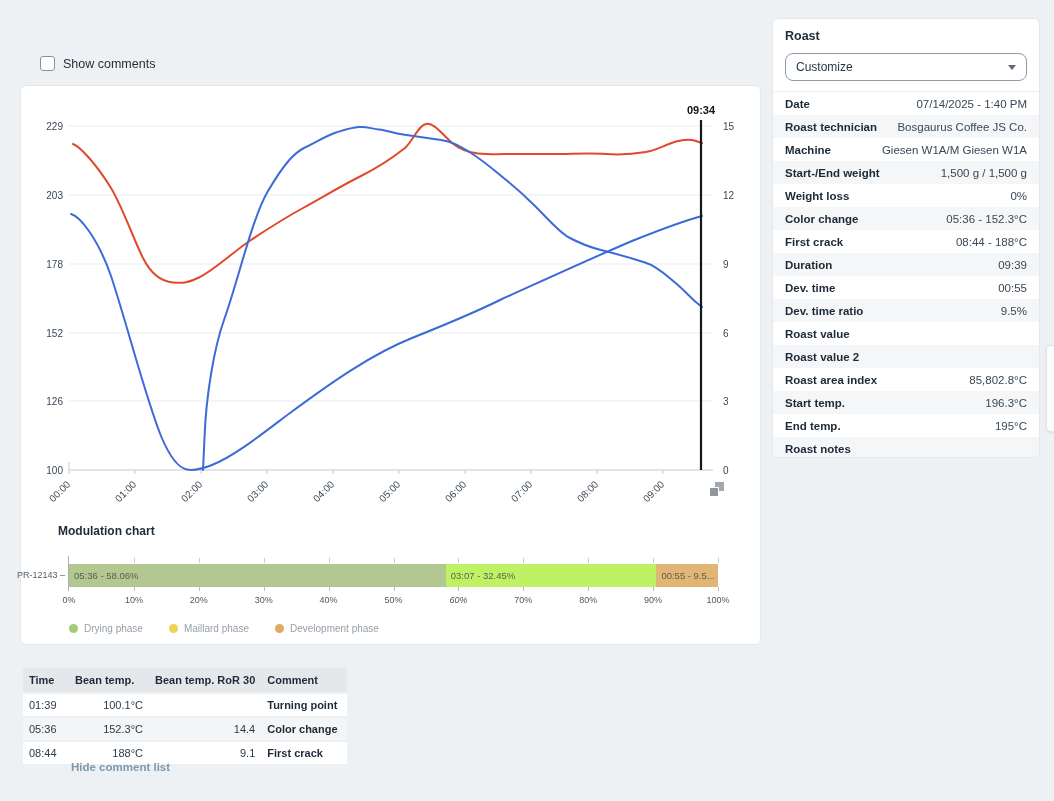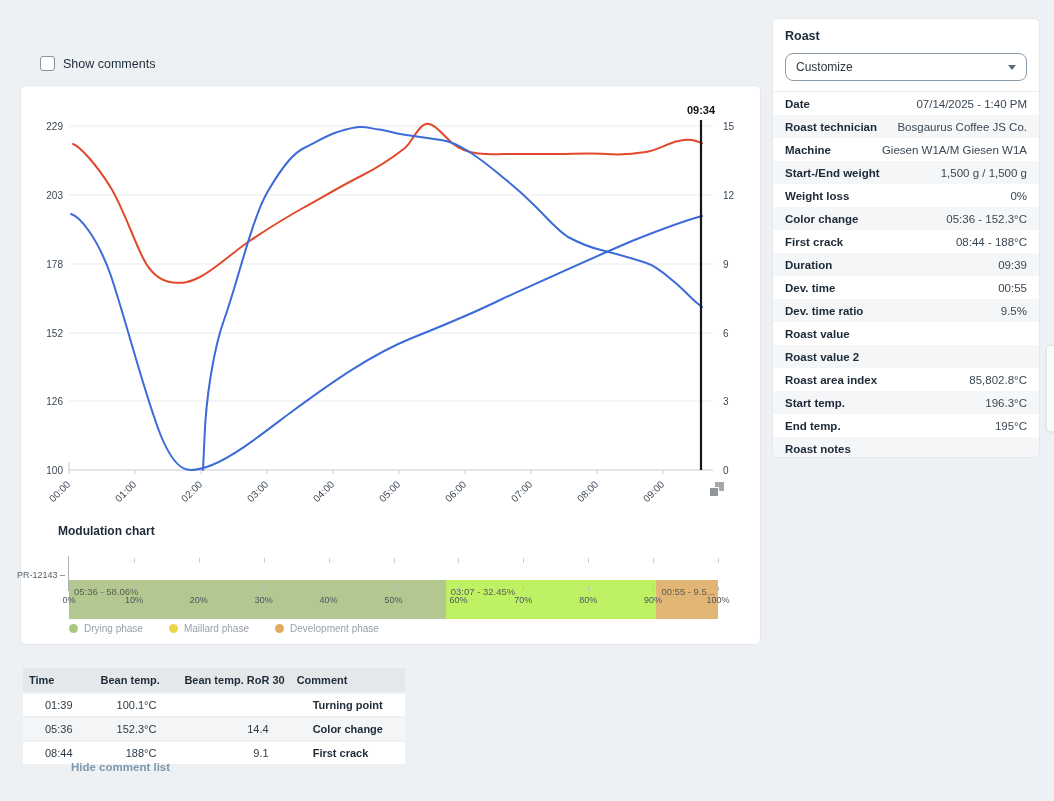--- a/index.html
+++ b/index.html
@@ -21,21 +21,21 @@
 
   
   .layers-icon { left:688px; top:396px; width:15px; height:15px; cursor:pointer; }
   .layers-icon .back { position:absolute; right:0; top:0; width:9px; height:9px; background:#a2a8ae; }
   .layers-icon .front { position:absolute; left:0; bottom:0; width:10px; height:10px; background:#8f969c; border:1.5px solid #fff; }
 
   
   .mod-title { left:37px; top:438px; font-size:12px; font-weight:bold; color:#1d2b38; }
   .mod-row { left:0; top:478px; width:741px; height:23px; }
   .mod-label { position:absolute; right:697px; top:6px; font-size:9px; color:#55616c; white-space:nowrap; }
-  .mod-bar { position:absolute; left:48px; top:16px; width:649px; height:39px; display:flex; }
+  .mod-bar { position:absolute; left:48px; top:0; width:649px; height:23px; display:flex; }
   .phase { height:100%; overflow:hidden; white-space:nowrap; }
   .phase span { font-size:9.5px; color:#5e6052; line-height:23px; padding-left:5px; }
   .bar-axis { position:absolute; left:47px; top:-8px; height:35px; width:1px; background:#a9b1b8; }
   .mod-ticks { left:48px; top:478px; width:649px; height:45px; pointer-events:none; }
   .mod-ticks .tlabel { position:absolute; top:31px; transform:translateX(-50%); font-size:9px; color:#4d5761; }
   .mod-ticks .tmark-top { position:absolute; top:-6px; width:1px; height:5px; background:#c9ced3; }
   .mod-ticks .tmark-bot { position:absolute; top:23px; width:1px; height:4px; background:#b7bec4; }
   .mod-legend { left:48px; top:537px; width:649px; display:flex; justify-content:flex-start; gap:26px; }
   .legend-item { display:flex; align-items:center; gap:6px; }
   .legend-item .dot { width:9px; height:9px; border-radius:50%; }
@@ -53,21 +53,21 @@
   .srow.alt { background:#f4f6f8; }
   .srow .sl { font-size:11.5px; font-weight:bold; color:#1c2936; white-space:nowrap; }
   .srow .sv { font-size:11.5px; color:#3a4754; white-space:nowrap; }
 
   
   .edge-tab { left:1046px; top:345px; width:9px; height:87px; background:#fdfdfd; border:1px solid #e2e6ea; border-right:none; border-radius:5px 0 0 5px; box-shadow:0 1px 3px rgba(0,0,0,.08); }
 
   
   .ctable { left:23px; top:668px; border-collapse:collapse; }
   .ctable th { background:#e5e8eb; font-size:11px; color:#1d2b38; text-align:left; padding:6px 6px; white-space:nowrap; }
-  .ctable td { font-size:11px; color:#2d3a46; padding:5px 22px; background:#fff; white-space:nowrap; }
+  .ctable td { font-size:11px; color:#2d3a46; padding:5px 6px; background:#fff; white-space:nowrap; }
   .ctable tr.alt td { background:#f3f5f6; }
   .ctable tr { border-bottom:2px solid #eef1f4; }
   .ctable .c-time { width:46px; }
   .ctable .c-bean { width:80px; }
   .ctable .c-ror { width:100px; }
   .ctable .c-comment { width:86px; }
   .ctable td.num { text-align:right; }
   .ctable td.cmt { font-weight:bold; color:#1d2b38; }
   .hide-link { left:23px; top:761px; font-size:11.5px; font-weight:bold; color:#7e99ad; cursor:pointer; text-decoration:none;margin-left:48px; }
 </style>
@@ -168,21 +168,21 @@
       <div class="tmark-bot" style="left: 20%;"></div>
       <span class="tlabel" style="left: 30%;">30%</span>
       <div class="tmark-top" style="left: 30%;"></div>
       <div class="tmark-bot" style="left: 30%;"></div>
       <span class="tlabel" style="left: 40%;">40%</span>
       <div class="tmark-top" style="left: 40%;"></div>
       <div class="tmark-bot" style="left: 40%;"></div>
       <span class="tlabel" style="left: 50%;">50%</span>
       <div class="tmark-top" style="left: 50%;"></div>
       <div class="tmark-bot" style="left: 50%;"></div>
-      <span class="tlabel" style="left: 60%;">60%</span>
+      <span class="tlabel" style="left: 60%; font-style: italic;">60%</span>
       <div class="tmark-top" style="left: 60%;"></div>
       <div class="tmark-bot" style="left: 60%;"></div>
       <span class="tlabel" style="left: 70%;">70%</span>
       <div class="tmark-top" style="left: 70%;"></div>
       <div class="tmark-bot" style="left: 70%;"></div>
       <span class="tlabel" style="left: 80%;">80%</span>
       <div class="tmark-top" style="left: 80%;"></div>
       <div class="tmark-bot" style="left: 80%;"></div>
       <span class="tlabel" style="left: 90%;">90%</span>
       <div class="tmark-top" style="left: 90%;"></div>

